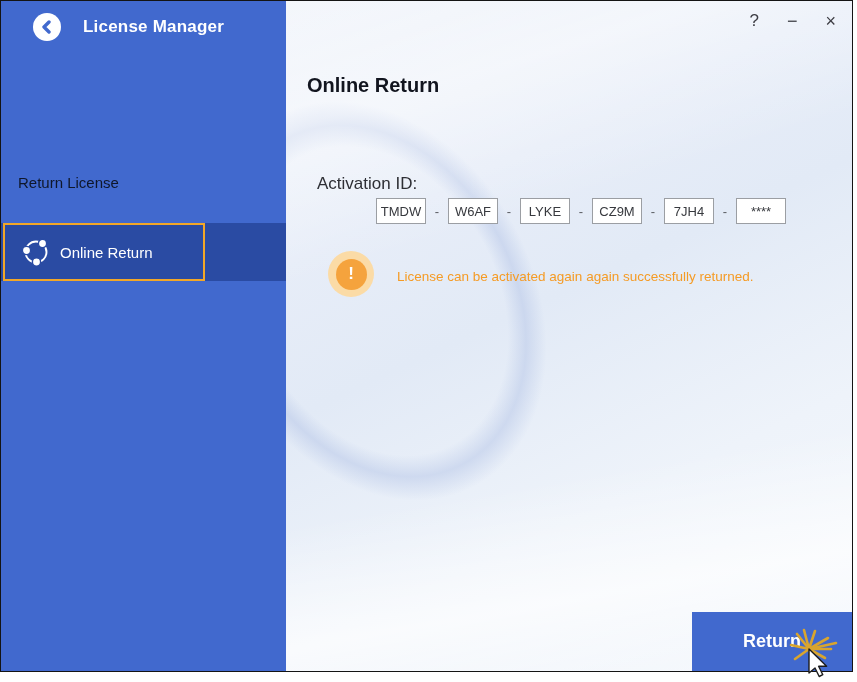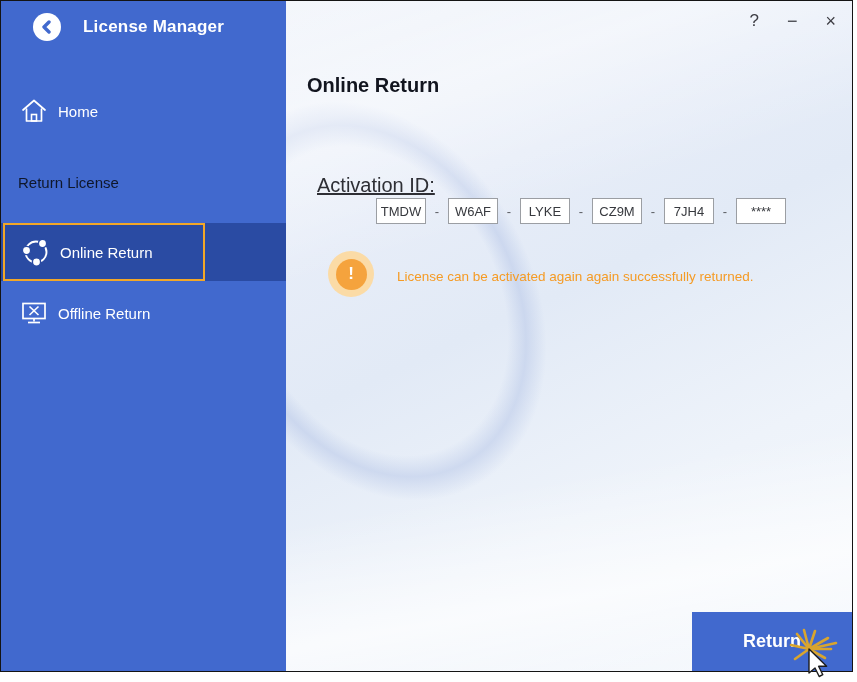--- a/index.html
+++ b/index.html
@@ -65,21 +65,21 @@
     opacity: 0.75;
   }
 
   .win-controls { position: absolute; top: 8px; right: 14px; display: flex; gap: 24px; align-items: center; }
   .win-btn { font-size: 18px; color: #3d3d44; cursor: pointer; background: none; border: none;
     font-family: "Liberation Sans", sans-serif; line-height: 24px; padding: 0 2px; }
   .win-btn.help { font-size: 17px; }
 
   .page-heading { position: absolute; left: 21px; top: 73px; font-size: 20px; font-weight: 700; color: #12151f; }
 
-  .activation-label { position: absolute; left: 31px; top: 173px; font-size: 20px; color: #2e2f35; text-decoration: underline; }
+  .activation-label { position: absolute; left: 31px; top: 173px; font-size: 17px; color: #2e2f35; }
 
   .code-row { position: absolute; left: 90px; top: 197px; display: flex; align-items: center; }
   .code-box {
     width: 50px; height: 26px; border: 1px solid #9b9ea3; background: #ffffff;
     text-align: center; font-size: 13px; color: #37393e; font-family: "Liberation Sans", sans-serif;
     outline: none;
   }
   .code-sep { width: 22px; text-align: center; color: #5a5c62; font-size: 13px; }
 
   .warn-halo {
@@ -112,58 +112,36 @@
       <div class="back-circle">
         <span style="display:flex">
           <svg width="14" height="14" viewBox="0 0 14 14">
             <polyline points="9,2 4,7 9,12" fill="none" stroke="#4169ce" stroke-width="3.4" stroke-linecap="round" stroke-linejoin="round"></polyline>
           </svg>
         </span>
       </div>
       <div class="sb-title">License Manager</div>
     </div>
 
-    <div class="nav-item item-home">
-      <span class="nav-icon">
-        <svg width="28" height="28" viewBox="0 0 28 28">
-          <polyline points="3,13 14,3.5 25,13" fill="none" stroke="#ffffff" stroke-width="1.7" stroke-linejoin="round" stroke-linecap="round"></polyline>
-          <polyline points="6.5,12 6.5,24 21.5,24 21.5,12" fill="none" stroke="#ffffff" stroke-width="1.7" stroke-linejoin="round" stroke-linecap="round"></polyline>
-          <rect x="11.5" y="17.5" width="5" height="6.5" fill="none" stroke="#ffffff" stroke-width="1.6"></rect>
-        </svg>
-      </span>
-      <span>Home</span>
-    </div>
 
     <div class="section-label">Return License</div>
 
     <div class="selected-row"></div>
     <div class="selected-outline">
       <span class="nav-icon">
         <svg width="30" height="30" viewBox="0 0 30 30">
           <circle cx="15" cy="15" r="10.5" fill="none" stroke="#ffffff" stroke-width="1.9"></circle>
           <circle cx="5.5" cy="13.5" r="4.1" fill="#ffffff" stroke="#2a4ba3" stroke-width="1.4"></circle>
           <circle cx="21.5" cy="6.5" r="4.1" fill="#ffffff" stroke="#2a4ba3" stroke-width="1.4"></circle>
           <circle cx="15.5" cy="25" r="4.1" fill="#ffffff" stroke="#2a4ba3" stroke-width="1.4"></circle>
         </svg>
       </span>
       <span>Online Return</span>
     </div>
 
-    <div class="nav-item item-offline">
-      <span class="nav-icon">
-        <svg width="30" height="30" viewBox="0 0 30 30">
-          <rect x="4" y="5.5" width="22" height="15" fill="none" stroke="#ffffff" stroke-width="1.7"></rect>
-          <line x1="10.5" y1="8.5" x2="19.5" y2="17" stroke="#ffffff" stroke-width="1.6"></line>
-          <line x1="19.5" y1="8.5" x2="10.5" y2="17" stroke="#ffffff" stroke-width="1.6"></line>
-          <line x1="15" y1="20.5" x2="15" y2="23.5" stroke="#ffffff" stroke-width="1.7"></line>
-          <line x1="9" y1="24.5" x2="21" y2="24.5" stroke="#ffffff" stroke-width="1.7"></line>
-        </svg>
-      </span>
-      <span>Offline Return</span>
-    </div>
 
   </div>
 
   <div class="main">
     <div class="deco deco-ring"></div>
     <div class="deco deco-streak1"></div>
     <div class="deco deco-streak2"></div>
 
     <div class="win-controls">
       <button class="win-btn help">?</button>

